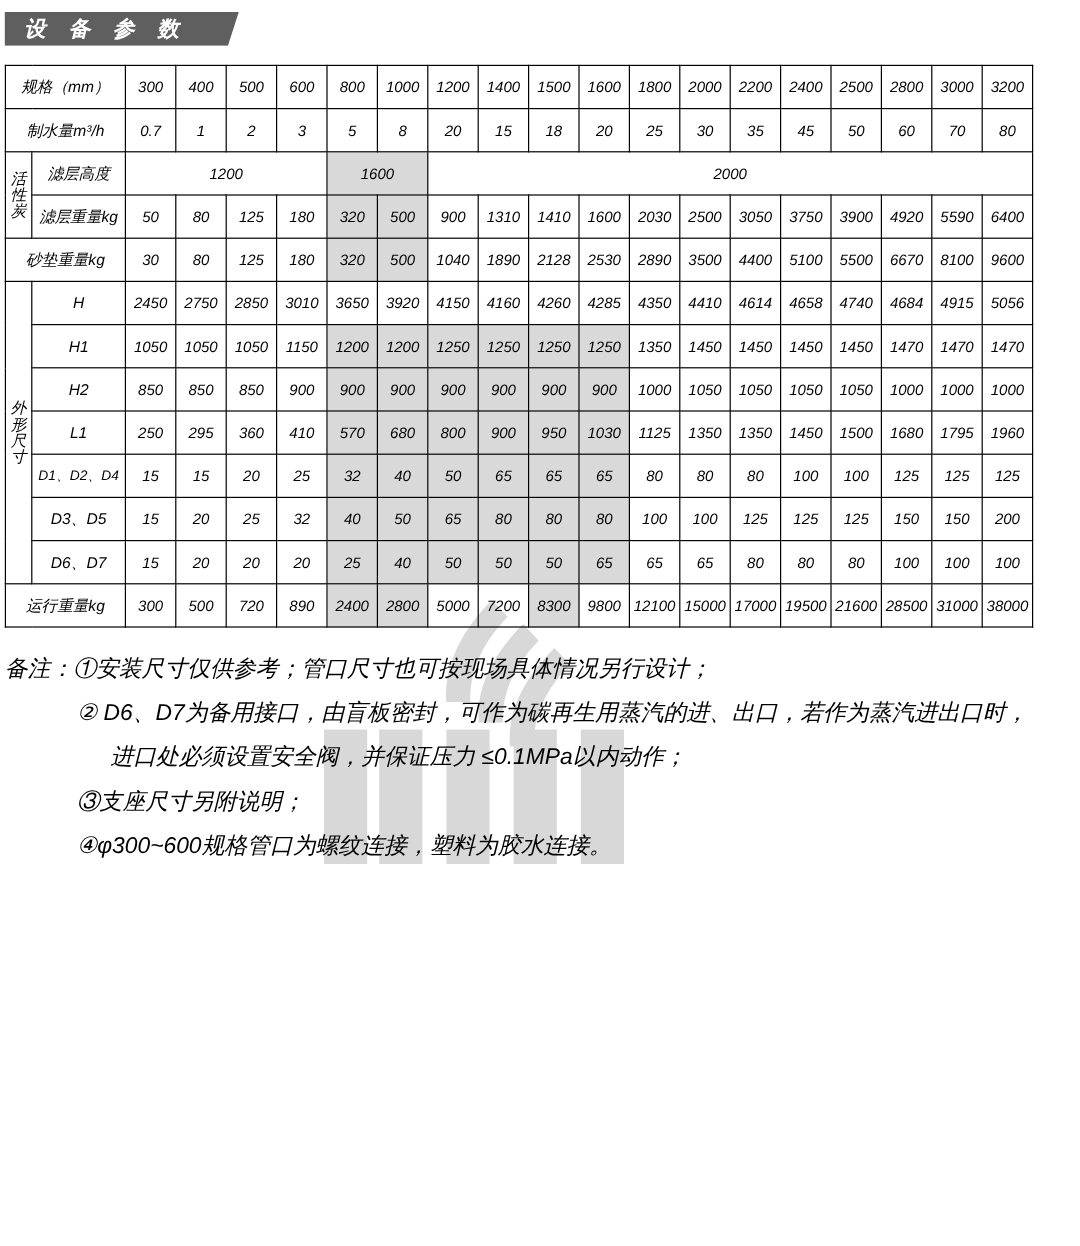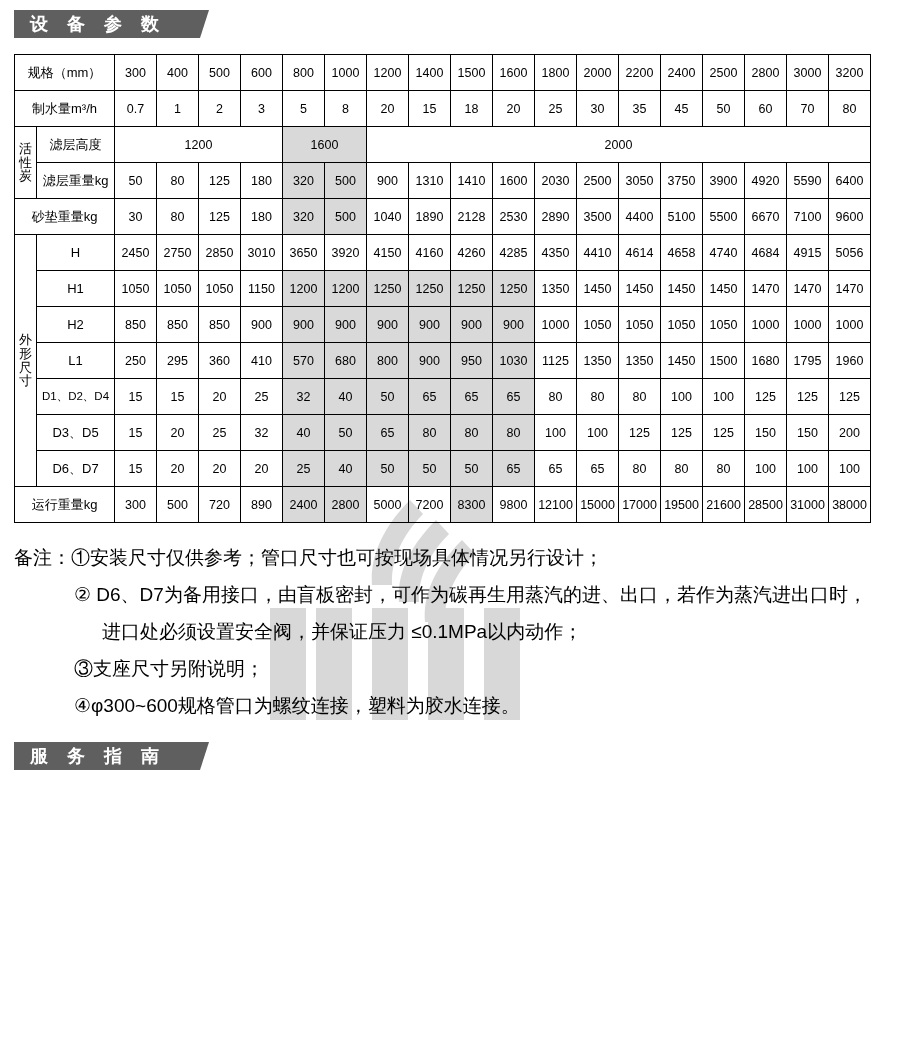--- a/index.html
+++ b/index.html
@@ -24,22 +24,23 @@
     width: 380px;
     height: 230px;
     pointer-events: none;
     z-index: 0;
     opacity: 1;
   }
 
   .page {
     position: relative;
     z-index: 2;
-    padding: 0 14px;
+    padding: 0 4px;
     box-sizing: border-box;
+    font-style: italic;
   }
 
   
   .section-head {
     position: relative;
     height: 30px;
     margin: 10px 0 14px 0;
     width: 196px;
   }
   .section-head .bar {
@@ -251,21 +252,21 @@
         <td class="num">1040</td>
         <td class="num">1890</td>
         <td class="num">2128</td>
         <td class="num">2530</td>
         <td class="num">2890</td>
         <td class="num">3500</td>
         <td class="num">4400</td>
         <td class="num">5100</td>
         <td class="num">5500</td>
         <td class="num">6670</td>
-        <td class="num">7100</td>
+        <td class="num">8100</td>
         <td class="num">9600</td>
       </tr>
 
       <tr>
         <td class="vert" rowspan="7"><span>外形尺寸</span></td>
         <td class="lbl">H</td>
         <td class="num">2450</td>
         <td class="num">2750</td>
         <td class="num">2850</td>
         <td class="num">3010</td>
@@ -444,21 +445,17 @@
   <div class="notes">
     <div class="row">
       <span>备注：</span><span>①安装尺寸仅供参考；管口尺寸也可按现场具体情况另行设计；</span>
     </div>
     <div class="row indent1">② D6、D7为备用接口，由盲板密封，可作为碳再生用蒸汽的进、出口，若作为蒸汽进出口时，</div>
     <div class="row indent2">进口处必须设置安全阀，并保证压力 ≤0.1MPa以内动作；</div>
     <div class="row indent1">③支座尺寸另附说明；</div>
     <div class="row indent1">④φ300~600规格管口为螺纹连接，塑料为胶水连接。</div>
   </div>
 
-  <div class="section-head" style="margin-top:18px;">
-    <div class="bar"></div>
-    <div class="txt">服 务 指 南</div>
-  </div>
 
   <div class="guide">
   </div>
 
 </div>
 
 </body></html>

